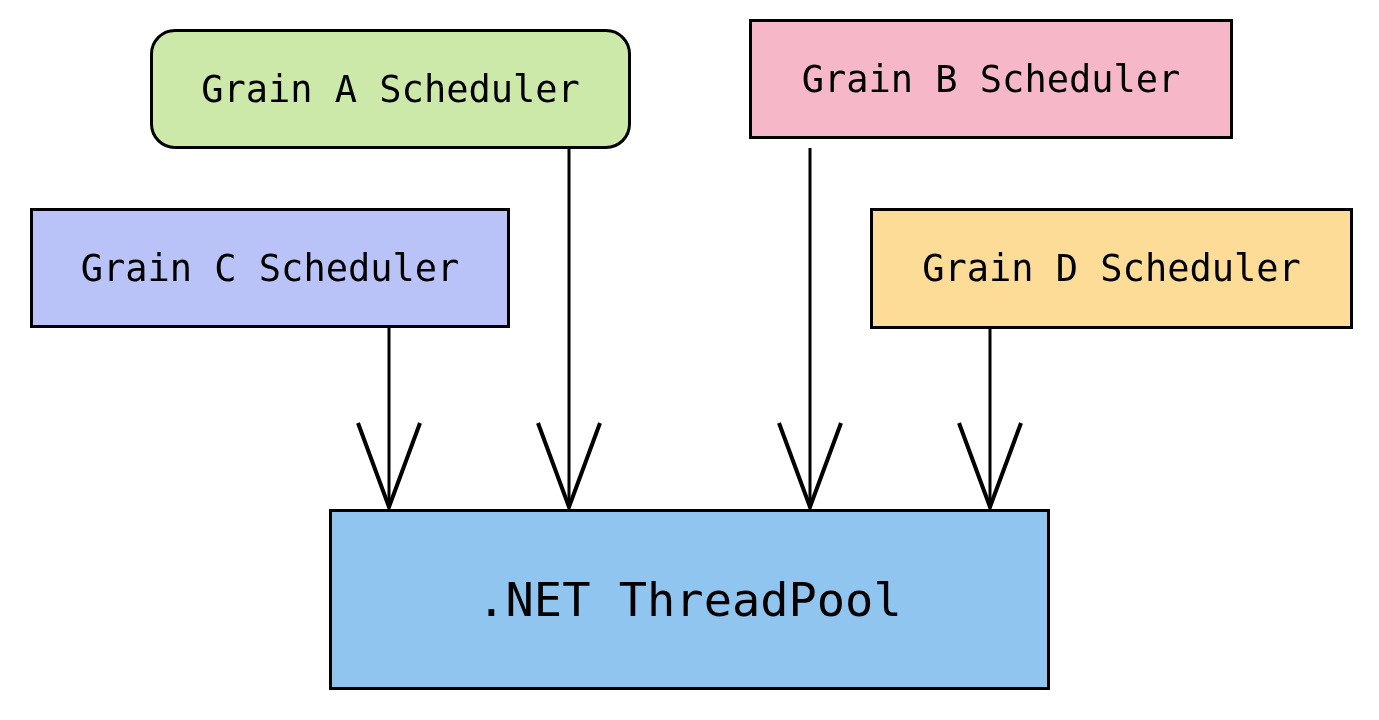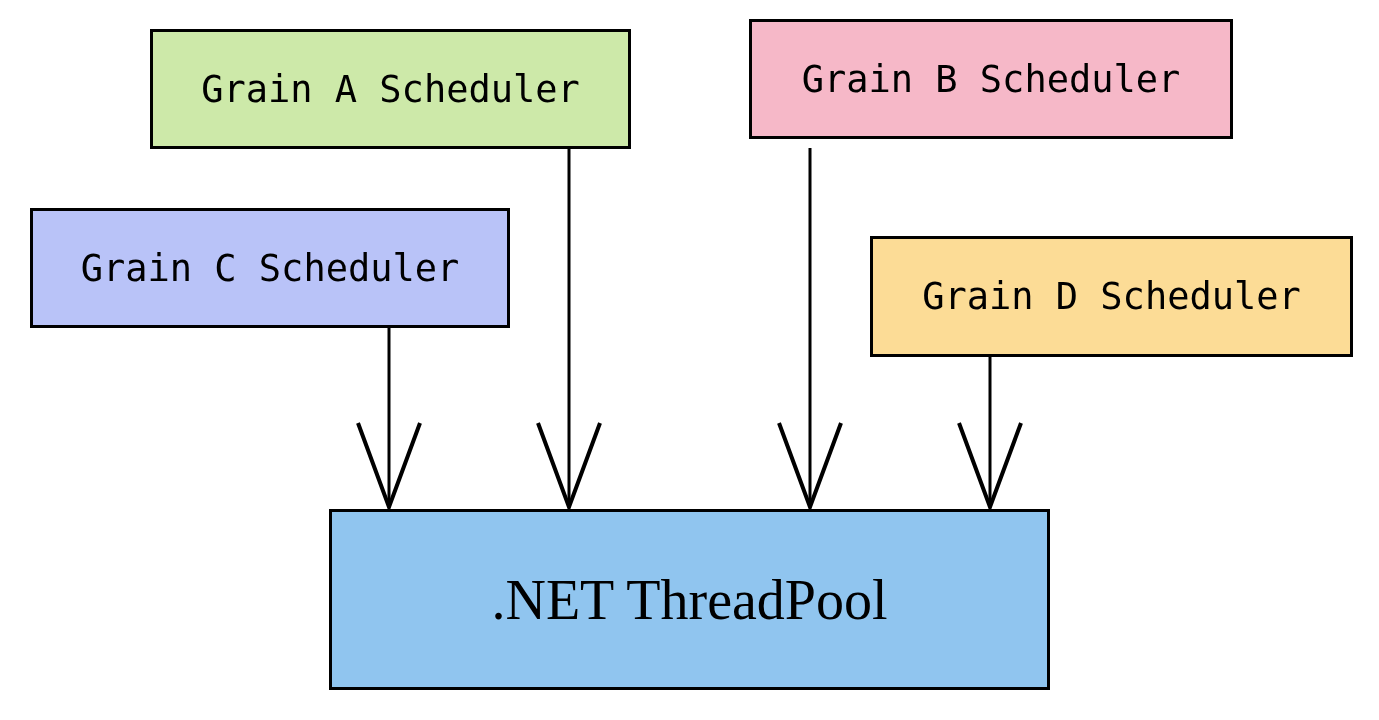--- a/index.html
+++ b/index.html
@@ -30,27 +30,26 @@
     display: flex;
     align-items: center;
     justify-content: center;
     color: #000000;
   }
   .node--scheduler {
     font-size: 37px;
     letter-spacing: 0;
   }
   .node--threadpool {
-    font-size: 56px;
-    font-family: Liberation Serif, serif;
+    font-size: 47px;
   }
-  .node-grain-a { left: 150px; top: 29px;  width: 481px; height: 120px; }
+  .node-grain-a { left: 150px; top: 29px;  width: 481px; height: 120px; border-radius: 25px; }
   .node-grain-b { left: 749px; top: 19px;  width: 484px; height: 120px; }
   .node-grain-c { left: 30px;  top: 208px; width: 480px; height: 120px; }
-  .node-grain-d { left: 870px; top: 208px; width: 483px; height: 121px; margin-top: 28px; }
+  .node-grain-d { left: 870px; top: 208px; width: 483px; height: 121px; }
   .node-threadpool { left: 329px; top: 509px; width: 721px; height: 181px; }
   .node-label {
     white-space: nowrap;
   }
 </style>
 </head>
 <body>
 
 <div class="canvas">
 

